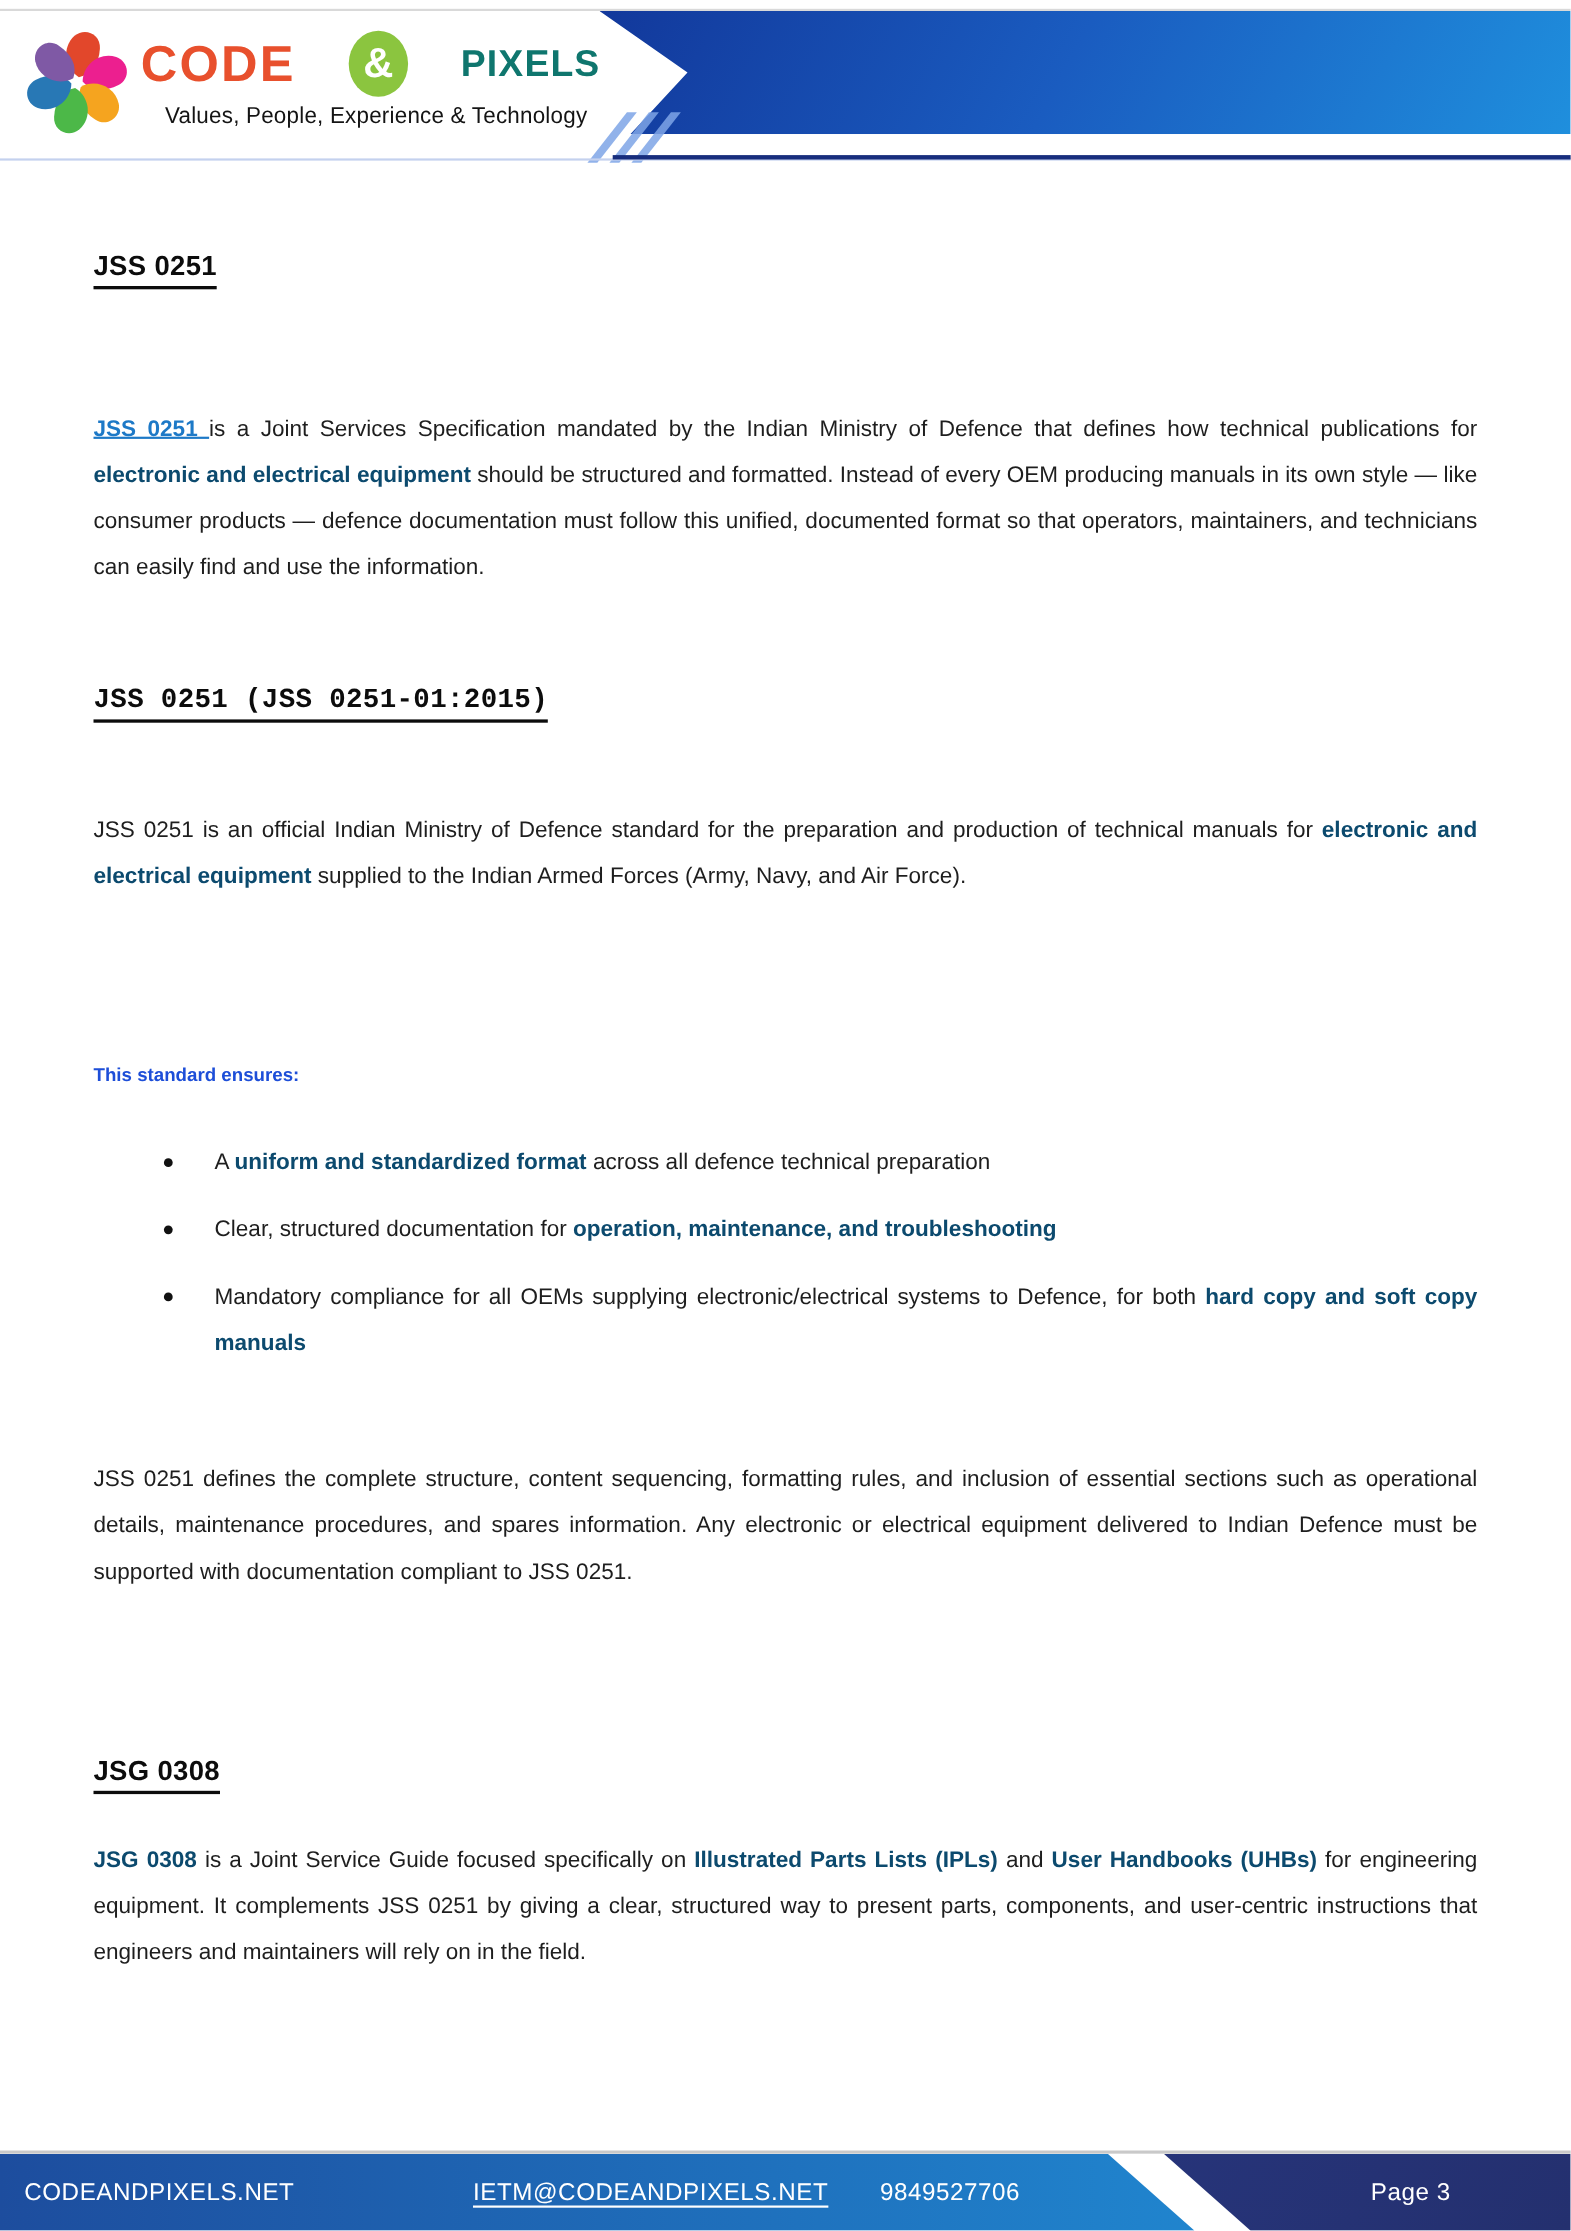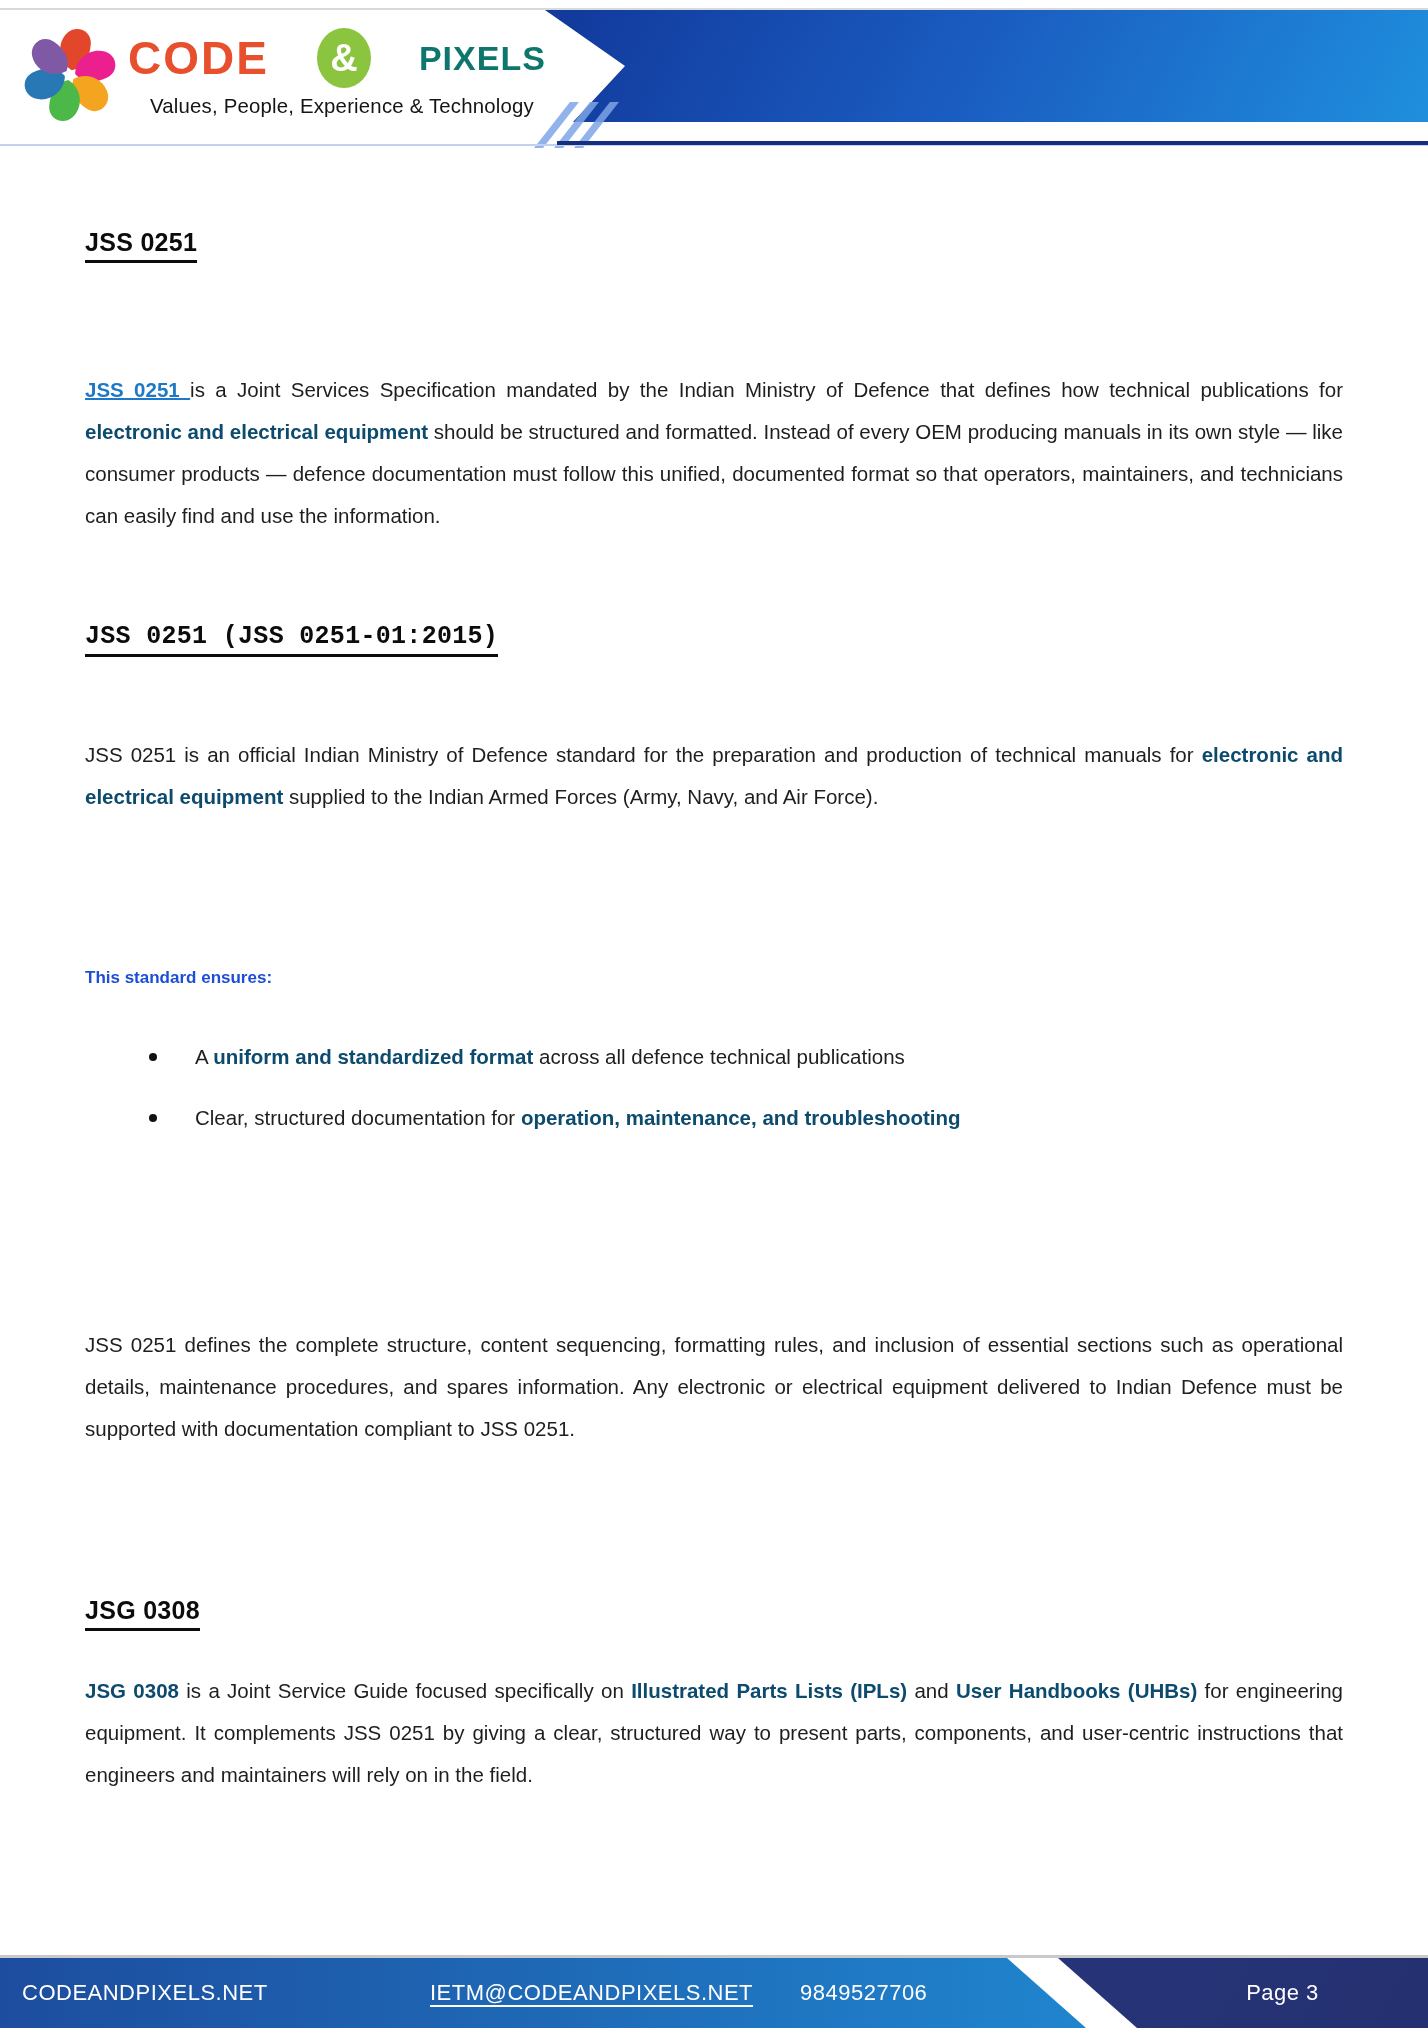--- a/index.html
+++ b/index.html
@@ -124,22 +124,23 @@
 
 <p class="para p1"><span class="lnk">JSS 0251 </span><span>is a Joint Services Specification mandated by the Indian Ministry of Defence that defines how technical publications for </span><span class="b">electronic and electrical equipment</span><span> should be structured and formatted. Instead of every OEM producing manuals in its own style — like consumer products — defence documentation must follow this unified, documented format so that operators, maintainers, and technicians can easily find and use the information.</span></p>
 
 <h2 class="doc-heading h2"><span class="ul">JSS 0251 (JSS 0251-01:2015)</span></h2>
 
 <p class="para p2"><span>JSS 0251 is an official Indian Ministry of Defence standard for the preparation and production of technical manuals for </span><span class="b">electronic and electrical equipment</span><span> supplied to the Indian Armed Forces (Army, Navy, and Air Force).</span></p>
 
 <div class="ensures">This standard ensures:</div>
 
 <ul class="bullet-list">
-    <li class="bullet-item"><span class="bullet-text"><span>A </span><span class="b">uniform and standardized format</span><span> across all defence technical publications</span></span></li>
+    <li class="bullet-item"><span class="bullet-text"><span>A </span><span class="b">uniform and standardized format</span><span> across all defence technical preparation</span></span></li>
     <li class="bullet-item"><span class="bullet-text"><span>Clear, structured documentation for </span><span class="b">operation, maintenance, and troubleshooting</span></span></li>
+    <li class="bullet-item"><span class="bullet-text"><span>Mandatory compliance for all OEMs supplying electronic/electrical systems to Defence, for both </span><span class="b">hard copy and soft copy manuals</span></span></li>
   </ul>
 
 <p class="para p3"><span>JSS 0251 defines the complete structure, content sequencing, formatting rules, and inclusion of essential sections such as operational details, maintenance procedures, and spares information. Any electronic or electrical equipment delivered to Indian Defence must be supported with documentation compliant to JSS 0251.</span></p>
 
 <h2 class="doc-heading h3"><span class="ul">JSG 0308</span></h2>
 
 <p class="para p4"><span class="b">JSG 0308</span><span> is a Joint Service Guide focused specifically on </span><span class="b">Illustrated Parts Lists (IPLs)</span><span> and </span><span class="b">User Handbooks (UHBs)</span><span> for engineering equipment. It complements JSS 0251 by giving a clear, structured way to present parts, components, and user-centric instructions that engineers and maintainers will rely on in the field.</span></p>
 
 <div class="footer">
   <div class="footer-gray-top"></div>

